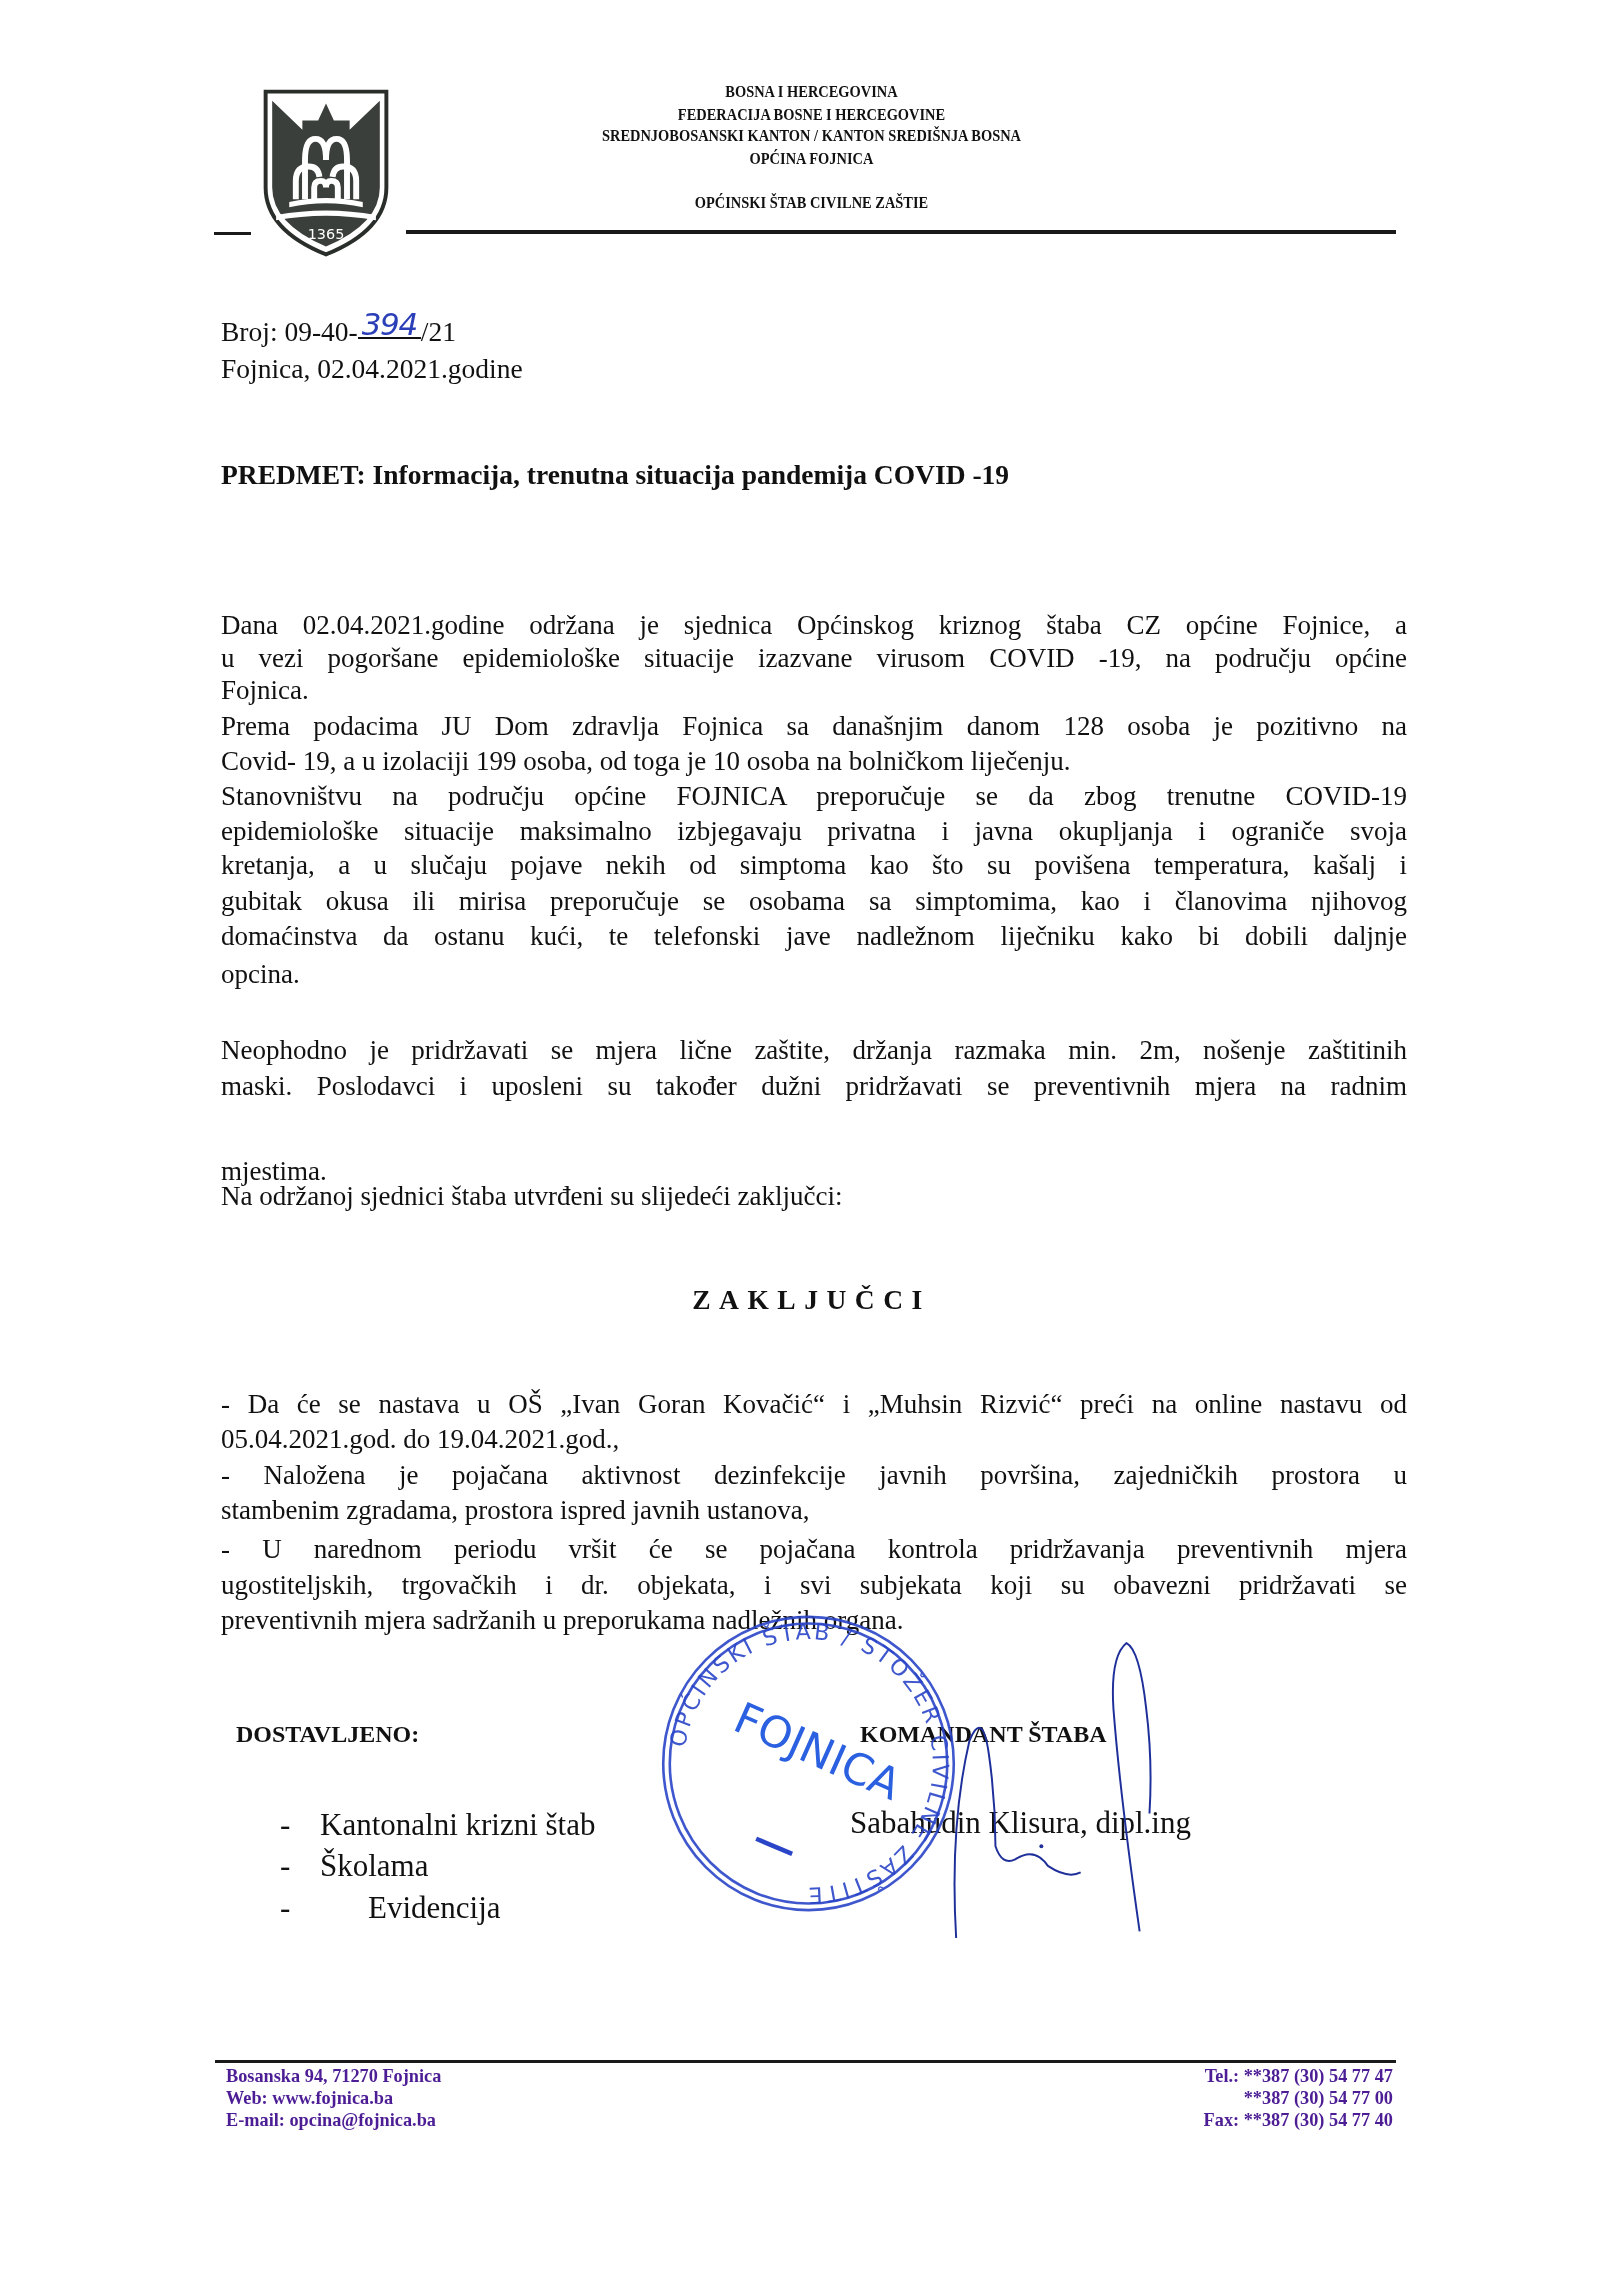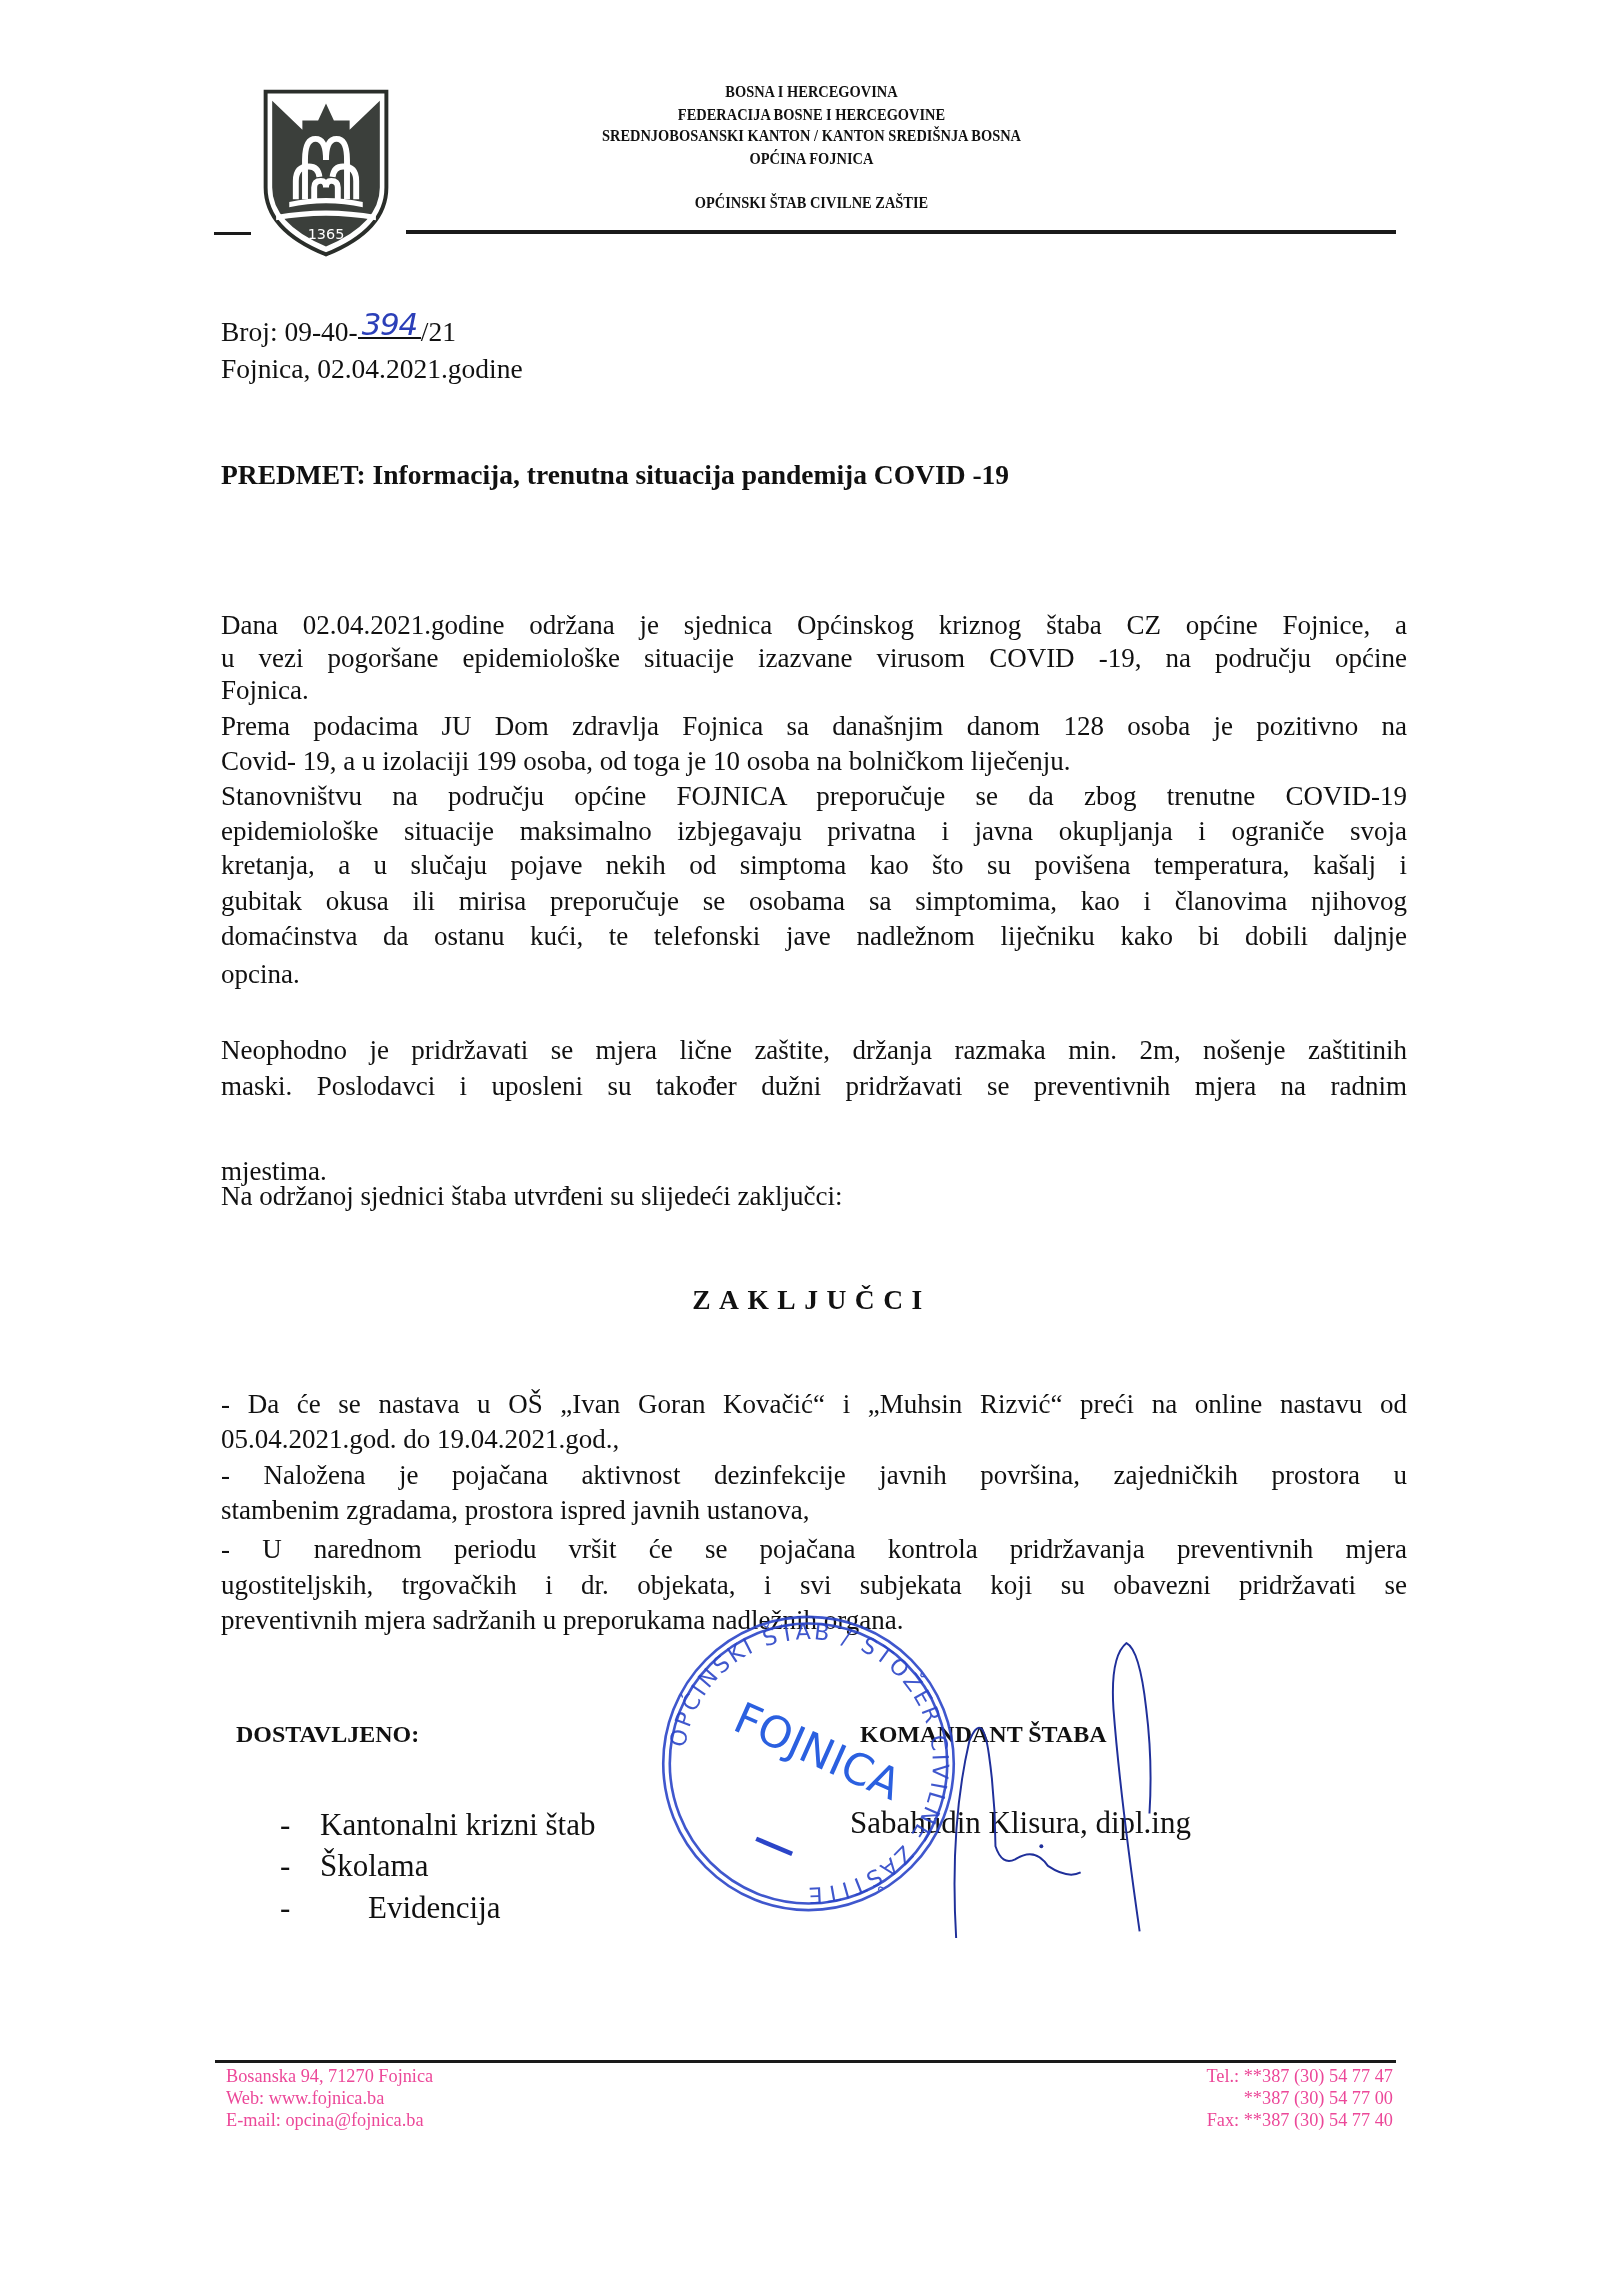--- a/index.html
+++ b/index.html
@@ -18,21 +18,21 @@
   .broj { font-size: 27.5px; }
   .handnum { color: #2b3fb8; font-family: "DejaVu Sans", sans-serif; font-size: 31px;
              font-style: italic; position: relative; top: -6.5px; display: inline-block;
              border-bottom: 2px solid #111; padding: 0 3.9px; line-height: 26px; letter-spacing: -1.3px; }
   .bold { font-weight: bold; }
   .zak { position: absolute; left: 0; width: 1623px; text-align: center; font-weight: bold;
          font-size: 27.5px; letter-spacing: 8.5px; }
   .sig-head { font-size: 24px; font-weight: bold; }
   .list-dash { position: absolute; left: 280px; font-size: 31px; }
   .list-txt { position: absolute; left: 320px; font-size: 31px; }
-  .footer { position: absolute; font-size: 18.3px; line-height: 22px; color: #ec4899; }
+  .footer { position: absolute; font-size: 18.3px; line-height: 22px; color: #4c1d95; font-weight: bold; }
   .stamp { position: absolute; left: 658px; top: 1613px; width: 301px; height: 301px; }
   .signature { position: absolute; left: 943px; top: 1630px; width: 236px; height: 308px; }
 </style>
 </head>
 <body>
 
 <div>
   <svg class="crest" viewBox="0 0 192 256">
     <path d="M4 4 H188 V150 Q188 215 96 252 Q4 215 4 150 Z" fill="#ffffff" stroke="#2a2e2a" stroke-width="6"></path>
     <path d="M14 18 L60 62 L60 48 L84 48 L96 22 L108 48 L132 48 L132 62 L178 18 V150 Q178 205 96 240 Q14 205 14 150 Z" fill="#3b3f3b"></path>

